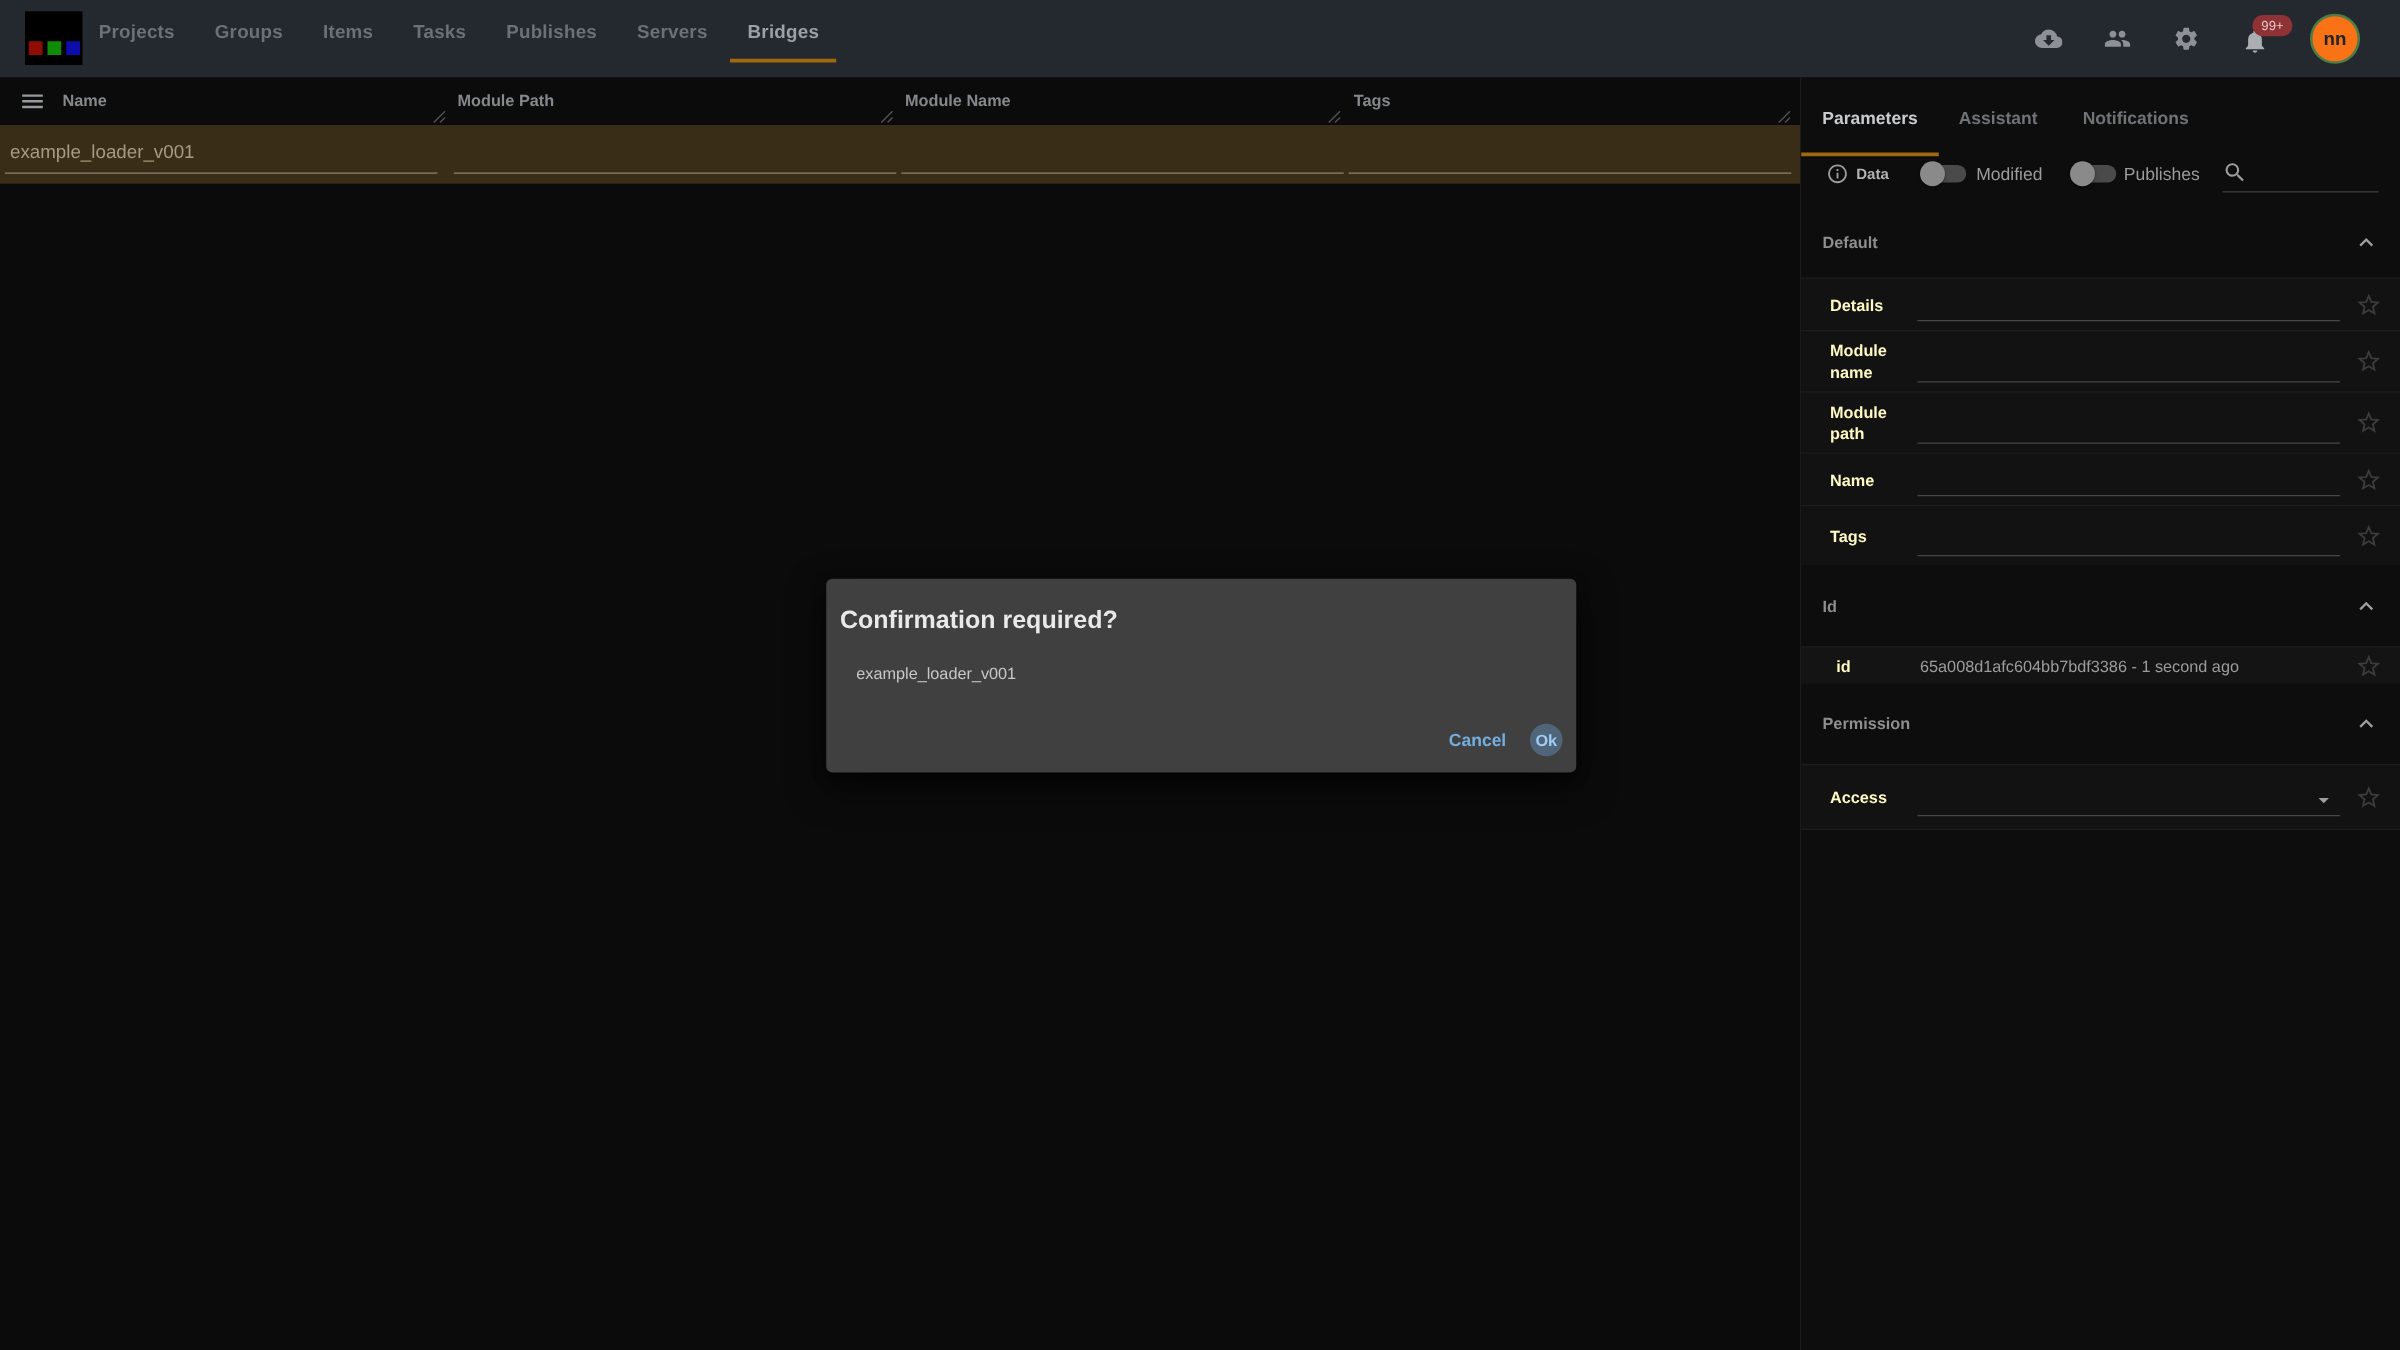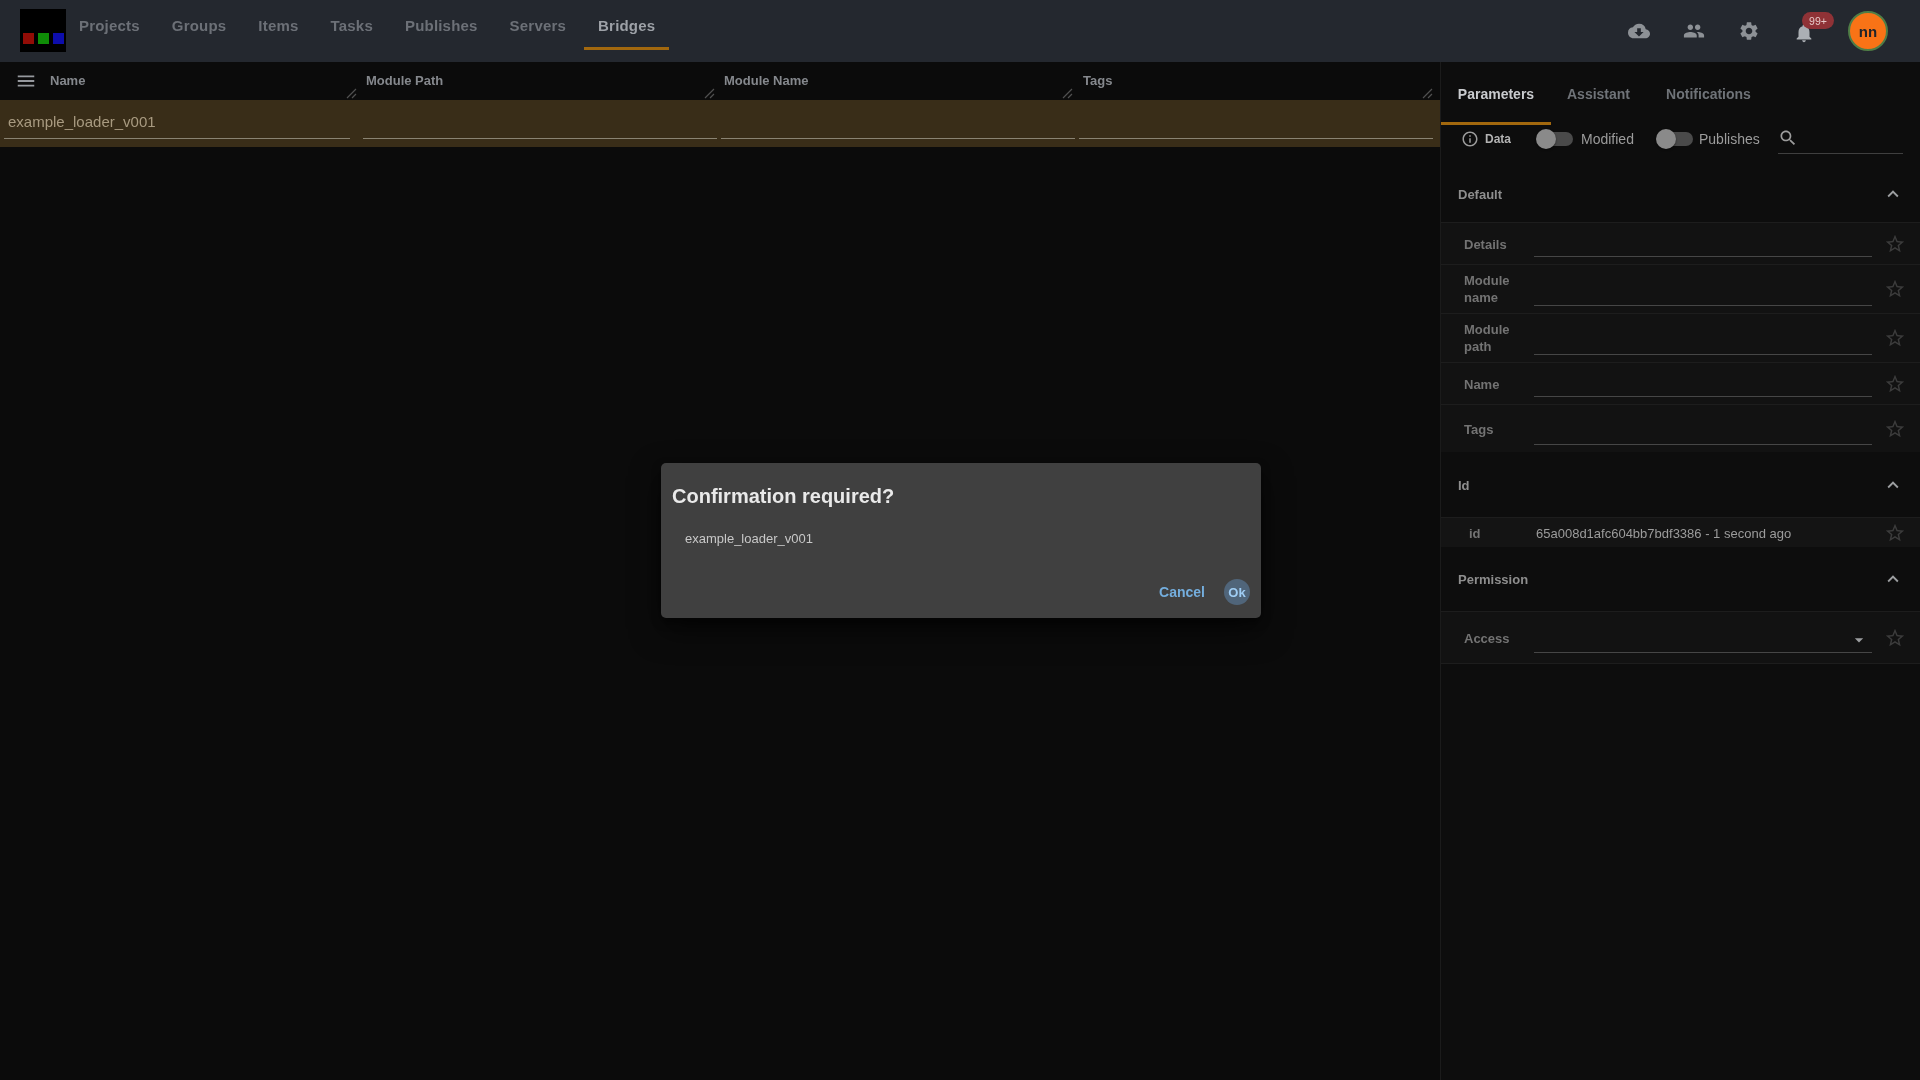--- a/index.html
+++ b/index.html
@@ -67,21 +67,21 @@
 
   .sec-header { position:relative; cursor:pointer; }
   .sec-header .sec-title { position:absolute; left:17px; top:50%; transform:translateY(-50%);
                            font-size:13px; font-weight:700; color:#8e8e8e; }
   .sec-header .chev { position:absolute; right:16px; top:50%; transform:translateY(-50%); width:22px; height:22px; }
   .sec-header .chev svg { width:22px; height:22px; fill:#9c9ea0; }
 
   .frow { position:relative; background:#121212; border-top:1px solid #1d1d1d; }
   .frow:last-child { border-bottom:1px solid #1d1d1d; }
   .frow .flabel { position:absolute; left:23px; top:50%; transform:translateY(-50%); width:66px;
-                  font-size:13px; font-weight:700; color:#737373; line-height:17px; }
+                  font-size:13px; font-weight:700; color:#fef9c3; line-height:17px; }
   .frow .finput { position:absolute; left:93px; right:48px; bottom:7px; height:24px;
                   border:none; border-bottom:1px solid #464646; background:transparent; outline:none;
                   color:#bdbdbd; font-size:14px; font-family:inherit; }
   .frow .star { position:absolute; right:14px; top:50%; transform:translateY(-50%); width:22px; height:22px; cursor:pointer; }
   .frow .star svg { width:22px; height:22px; fill:#3c3c3c; }
   .frow .fvalue { position:absolute; left:95px; top:50%; transform:translateY(-50%); font-size:13px; color:#9c9c9c; white-space:nowrap; }
   .dropline { position:absolute; left:93px; right:48px; bottom:10px; height:24px; border-bottom:1px solid #464646; cursor:pointer; }
   .dropline svg.caret { position:absolute; right:3px; bottom:2px; width:20px; height:20px; fill:#9c9ea0; }
 
   

